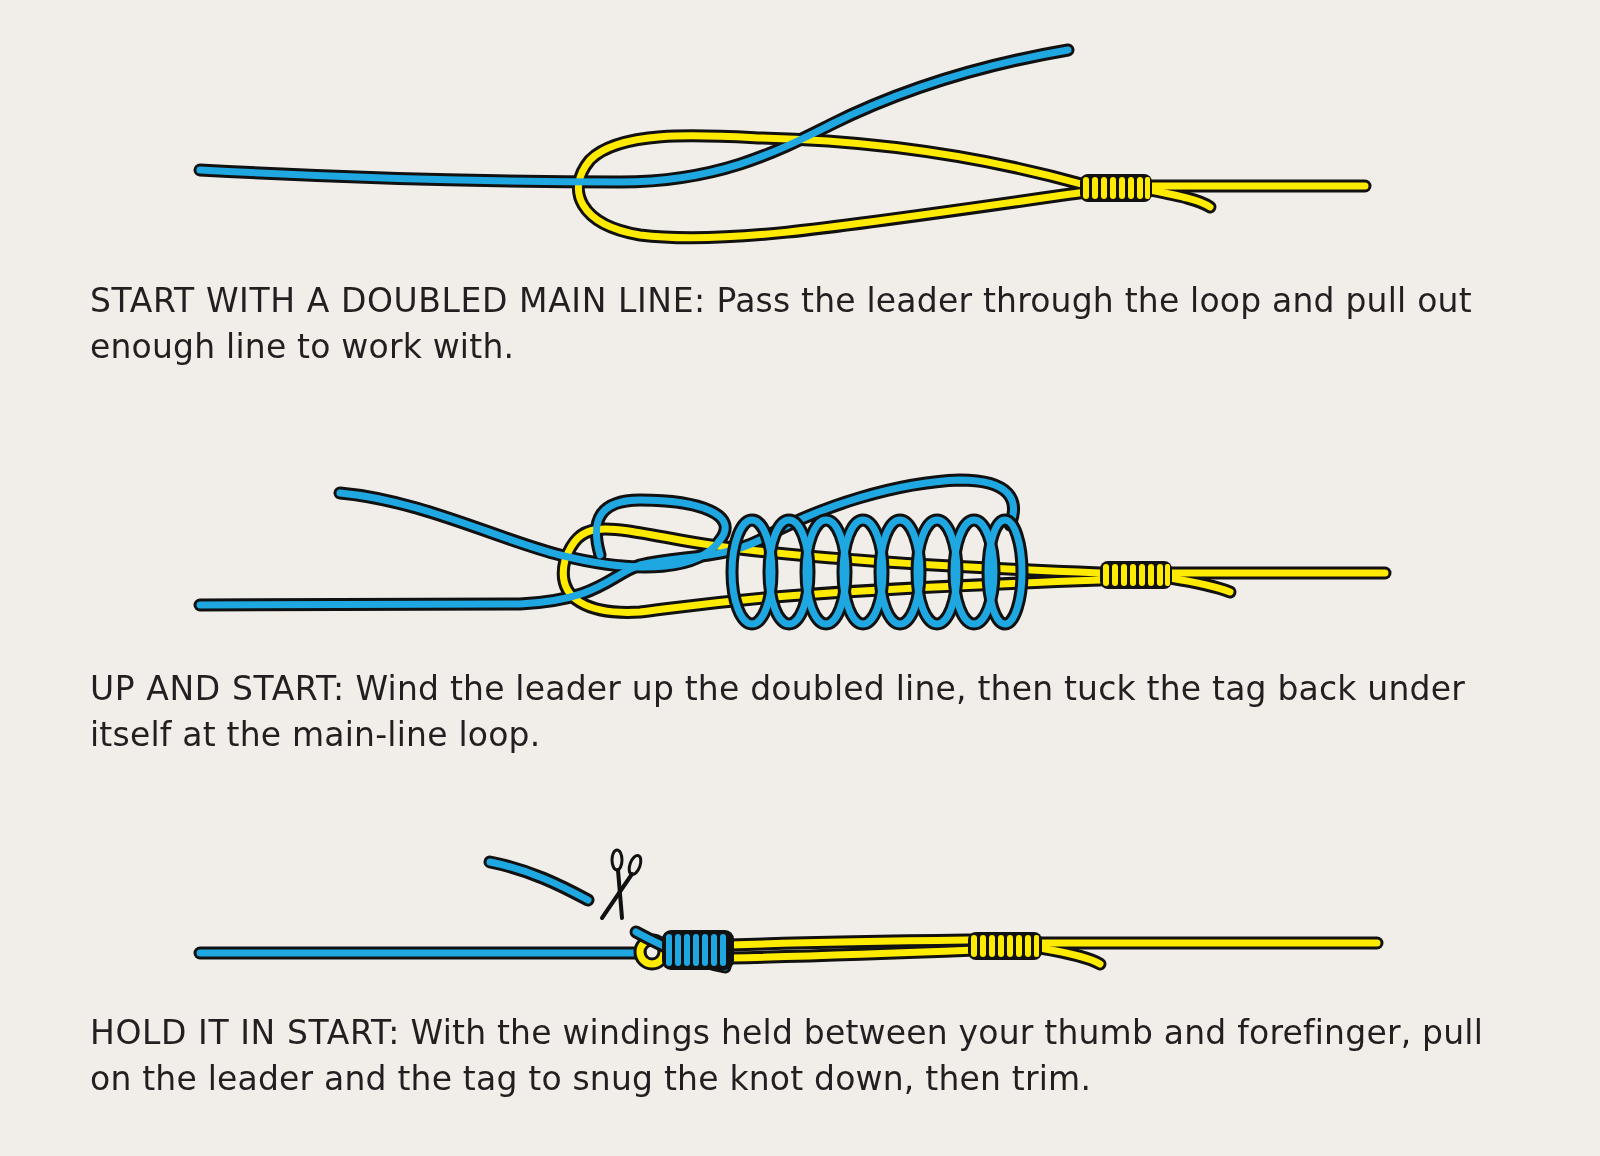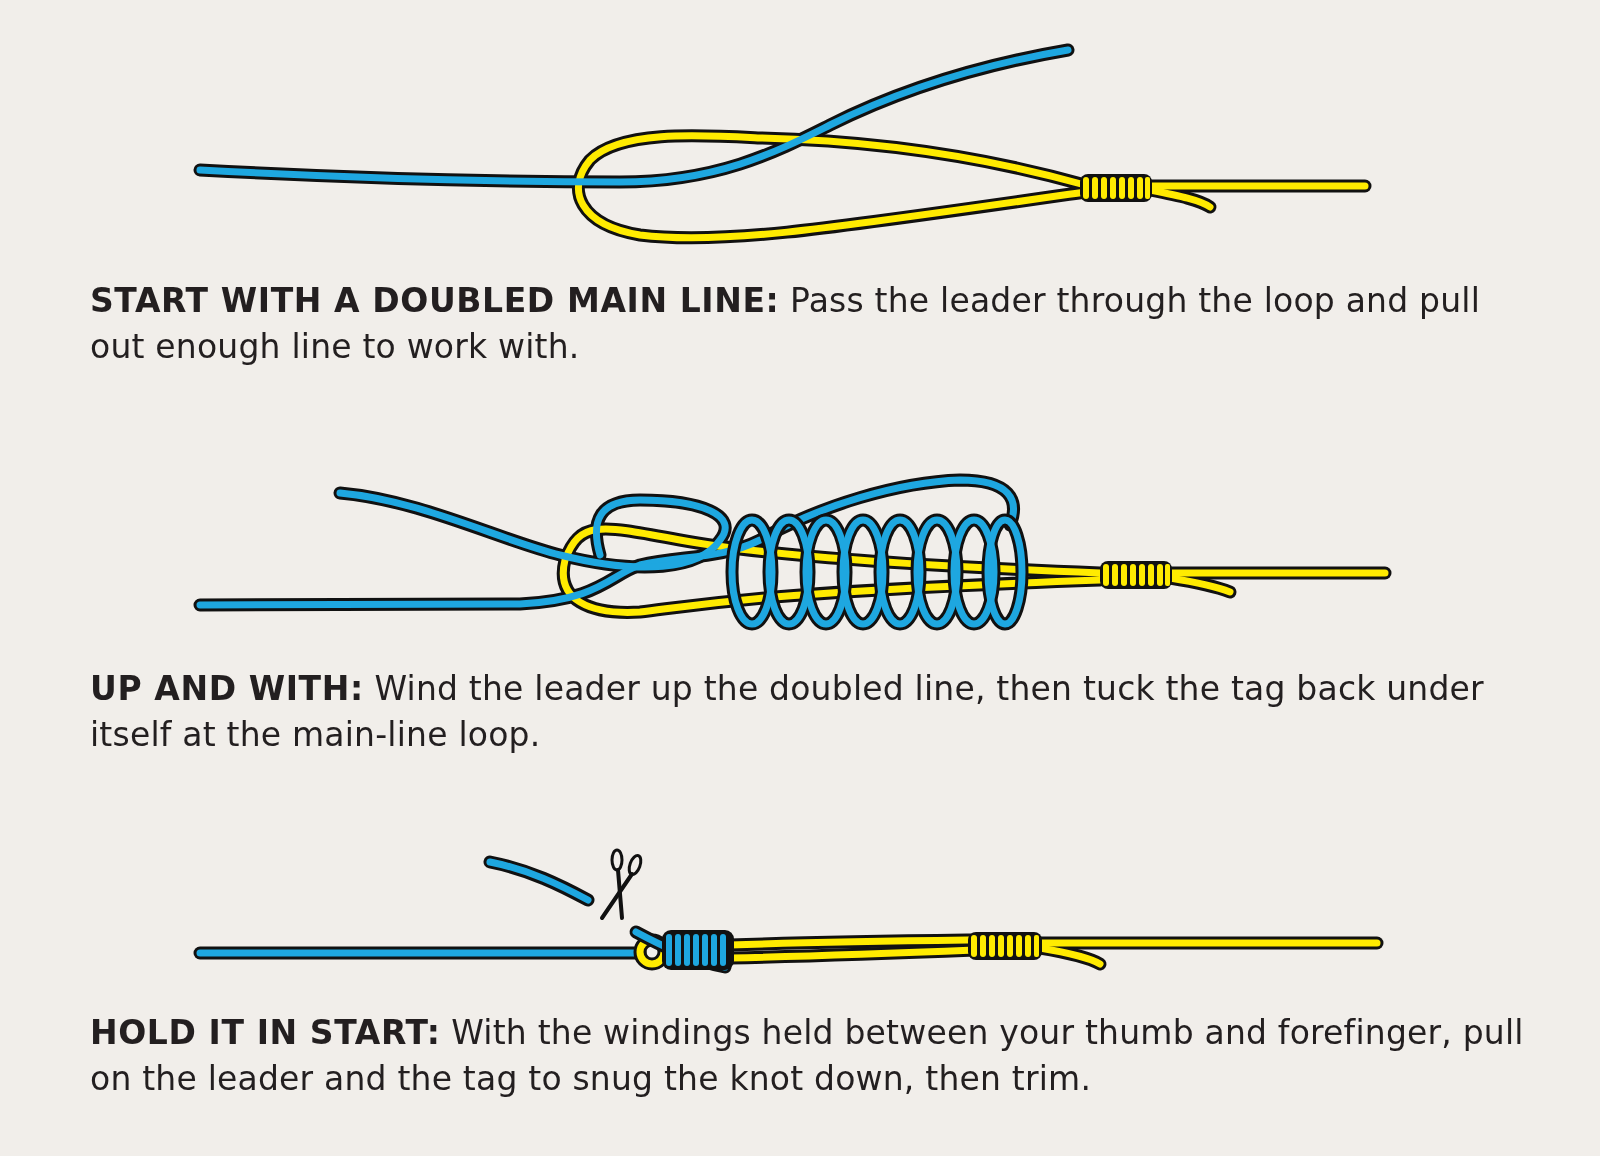--- a/index.html
+++ b/index.html
@@ -1,21 +1,21 @@
 <!DOCTYPE html>
 <html><head>
 <meta charset="utf-8">
 <style>
   html,body{margin:0;padding:0;}
   body{width:1600px;height:1156px;background:#f1eeea;position:relative;overflow:hidden;
        font-family:"DejaVu Sans","Liberation Sans",sans-serif;color:#231f20;}
   .fig{position:absolute;left:0;width:1600px;}
   .fig svg{display:block;}
   .caption{position:absolute;left:90px;width:1440px;font-size:33px;line-height:46px;letter-spacing:0.2px;}
-  .caption .lead{font-weight:bold;letter-spacing:0.6px;text-align:center;}
+  .caption .lead{font-weight:normal;letter-spacing:0.6px;text-align:center;}
   .ln{fill:none;stroke-linecap:round;stroke-linejoin:round;}
   .o{stroke:#111;stroke-width:13;}
   .b{stroke:#1ea7e0;stroke-width:7;}
   .y{stroke:#ffeb00;stroke-width:7;}
 </style>
 </head>
 <body>
 
 <div class="fig" style="top:30px;height:230px;">
   <svg width="1600" height="230" viewBox="0 30 1600 230">
@@ -104,21 +104,21 @@
           <rect x="1148" y="564" width="6" height="22" rx="3"></rect>
           <rect x="1157" y="564" width="6" height="22" rx="3"></rect>
           <rect x="1165" y="564" width="5" height="22" rx="2"></rect>
         </g>
       </g>
     </g>
   </svg>
 </div>
 
 <div class="caption" style="top:666px;">
-  <span class="lead">UP AND WITH:</span><span> Wind the leader up the doubled line, then tuck the tag back under itself at the main-line loop.</span>
+  <span class="lead">UP AND START:</span><span> Wind the leader up the doubled line, then tuck the tag back under itself at the main-line loop.</span>
 </div>
 
 <div class="fig" style="top:840px;height:150px;">
   <svg width="1600" height="150" viewBox="0 840 1600 150">
     <g>
 
       <path class="ln o" d="M490 862 C530 870 560 885 588 900"></path>
       <path class="ln b" d="M490 862 C530 870 560 885 588 900"></path>
 
       <path class="ln o" d="M200 953 L640 953"></path>

